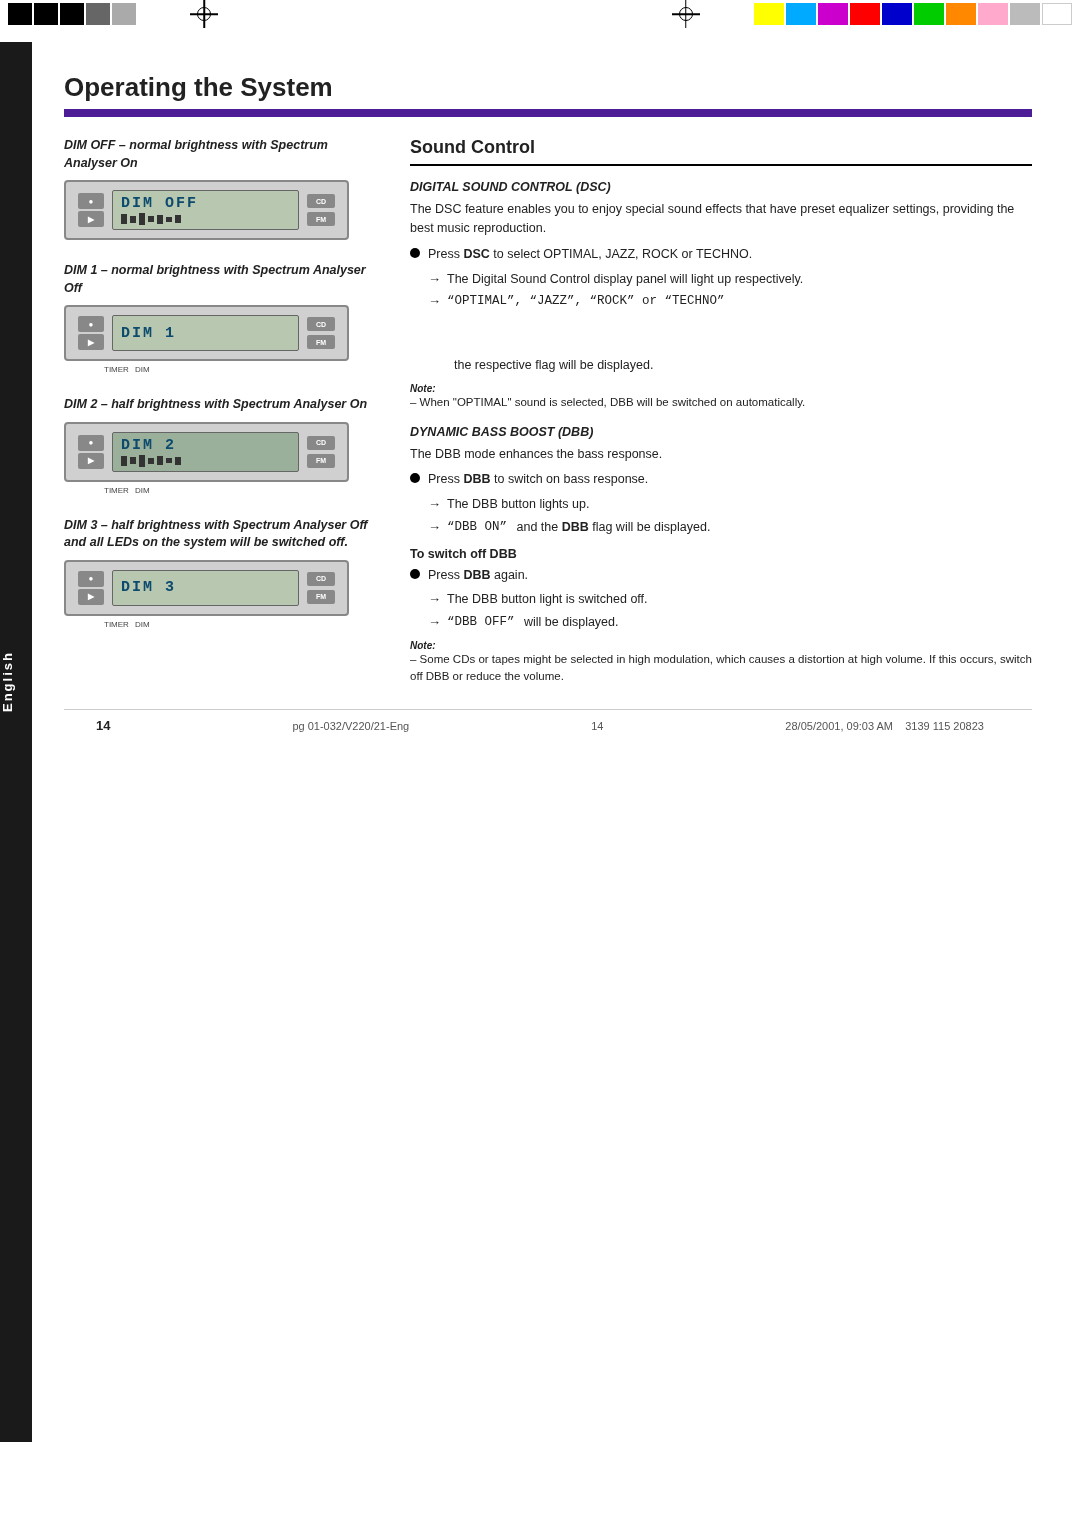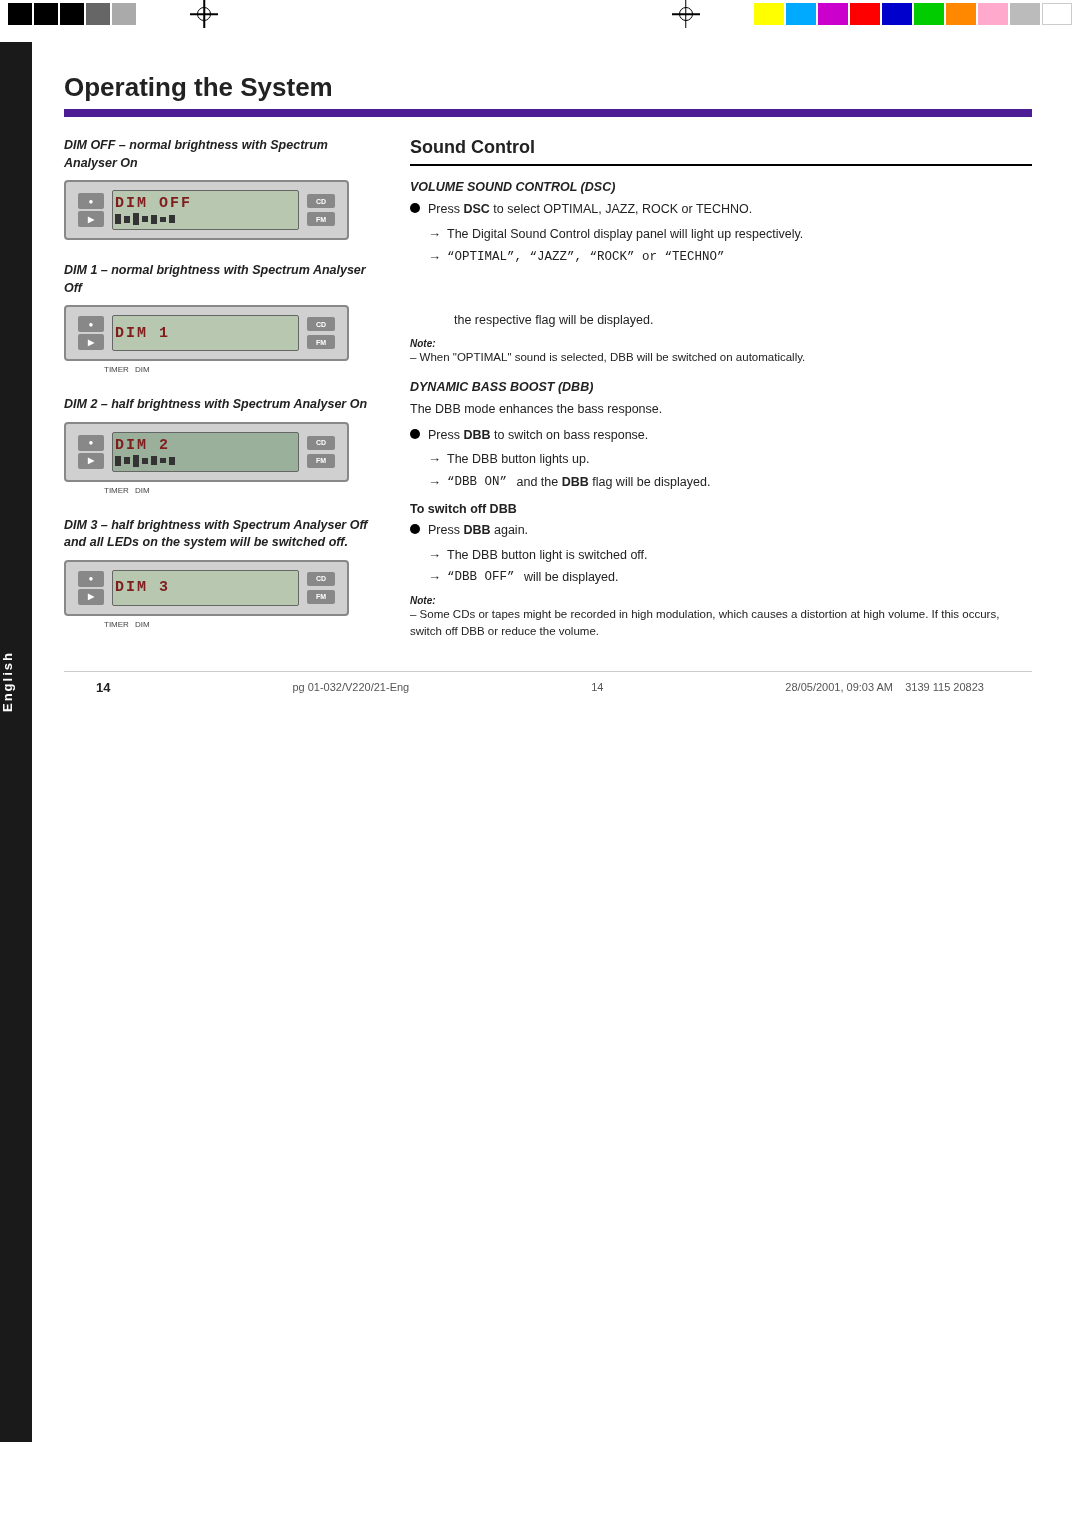--- a/index.html
+++ b/index.html
@@ -181,25 +181,25 @@
     .panel-icon-box span {
       font-size: 8px;
       color: #fff;
       font-weight: bold;
     }
     .panel-display {
       flex: 1;
       background: #b8c8b0;
       border: 1px solid #666;
       border-radius: 2px;
-      padding: 4px 2px;
+      padding: 4px 8px;
       font-family: 'Courier New', monospace;
       font-size: 15px;
       font-weight: bold;
-      color: #7f1d1d;
+      color: #0c4a6e;
       letter-spacing: 2px;
       min-height: 36px;
       display: flex;
       align-items: center;
     }
     .panel-display-lines {
       display: flex;
       flex-direction: column;
       gap: 1px;
     }
@@ -547,21 +547,22 @@
           </div>
         </div>
 
       </div>
 
       <div class="right-col">
         <h2 class="sound-control-title">Sound Control</h2>
 
 
         <div>
-          <div class="section-subheading">VOLUME SOUND CONTROL  (DSC)</div>
+          <div class="section-subheading">DIGITAL SOUND CONTROL  (DSC)</div>
+          <p class="body-text">The DSC feature enables you to enjoy special sound effects that have preset equalizer settings, providing the best music reproduction.</p>
 
           <div class="bullet-item">
             <div class="bullet-dot"></div>
             <div class="bullet-text">
               Press <b>DSC</b> to select OPTIMAL, JAZZ, ROCK or TECHNO.
             </div>
           </div>
 
           <div class="arrow-item">
             <span class="arrow-sym">→</span>
@@ -616,21 +617,21 @@
             <span class="arrow-text-normal">The DBB button light is switched off.</span>
           </div>
 
           <div class="arrow-item">
             <span class="arrow-sym">→</span>
             <span class="arrow-text">“DBB OFF”</span>
             <span class="arrow-text-normal">&nbsp;will be displayed.</span>
           </div>
 
           <p class="note-label" style="margin-top:8px;">Note:</p>
-          <p class="note-text">– Some CDs or tapes might be recorded in high modulation, which causes a distortion at high volume. If this occurs, switch off DBB or reduce the volume.</p>
+          <p class="note-text">– Some CDs or tapes might be selected in high modulation, which causes a distortion at high volume. If this occurs, switch off DBB or reduce the volume.</p>
         </div>
 
       </div>
     </div>
 
     <div class="bottom-bar">
       <span class="page-num">14</span>
       <span class="footer-text">pg 01-032/V220/21-Eng</span>
       <span class="footer-text">14</span>
       <span class="footer-right">

